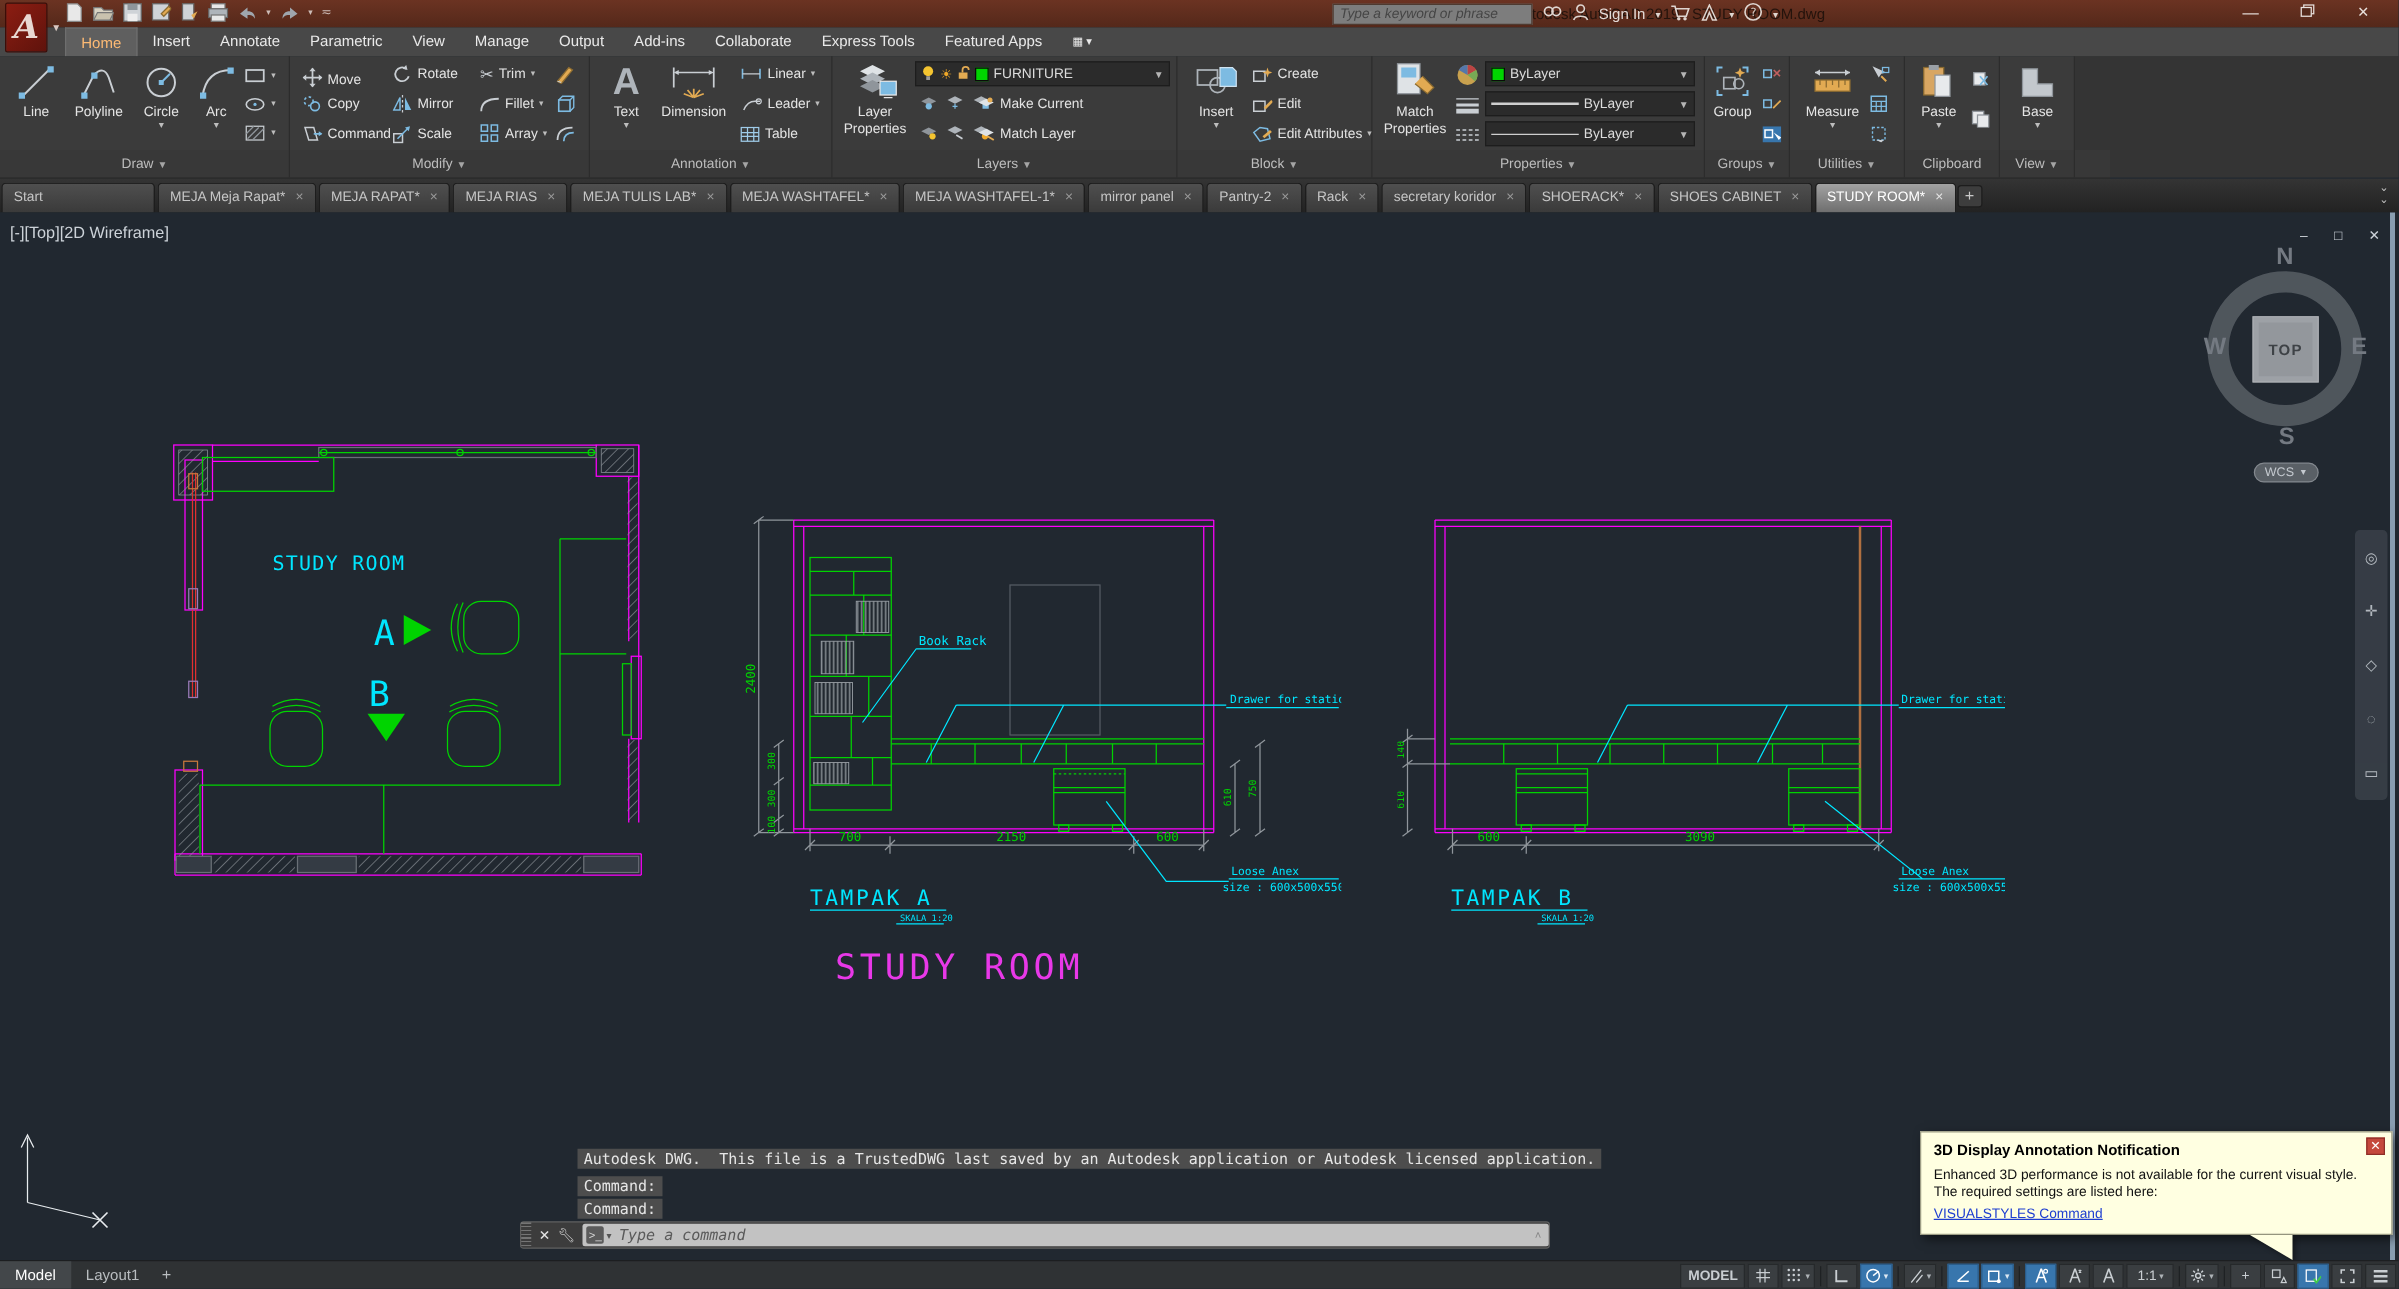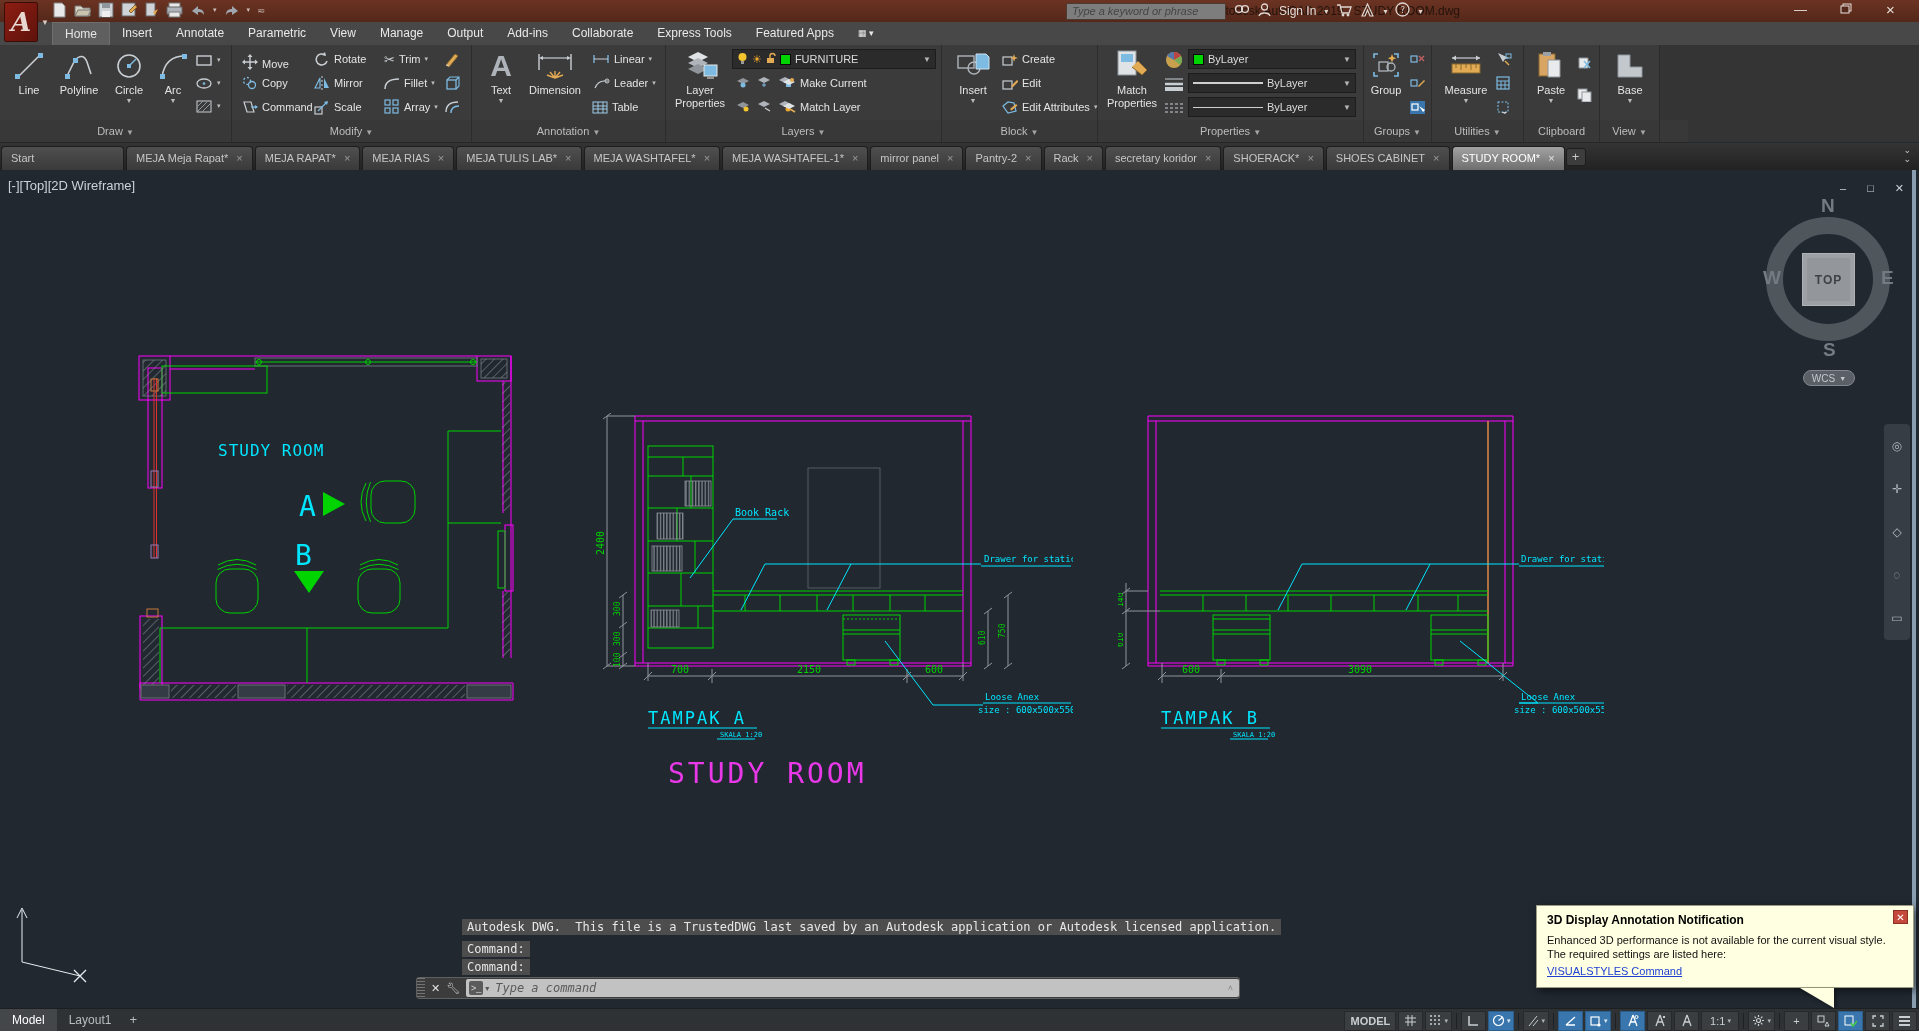--- a/index.html
+++ b/index.html
@@ -25,21 +25,21 @@
     font:italic 11px "Liberation Sans",sans-serif; color:#3e3e3e; padding:0 5px; }
   .searchbox::placeholder { color:#454545; font-style:italic; }
   .signin { color:#e3dad6; font-size:12px; }
   .tbicon { color:#ded5d0; font-size:12px; }
   .winbtns { position:absolute; top:0; left:1778px; display:flex; }
   .winbtn { width:45px; height:21px; color:#e8e0dc; text-align:center; line-height:20px; font-size:13px; }
 
   
   .tabrow { position:absolute; top:22px; left:0; width:1919px; height:23px; background:#484848; }
   .rtab { float:left; height:23px; padding:0 12px; line-height:23px; color:#e9e9e9; font-size:12px; }
-  .rtab.active { background:#5f5f5f; color:#e5e5e5; border:1px solid #6e6e6e; border-bottom:none; }
+  .rtab.active { background:#5f5f5f; color:#fdba74; border:1px solid #6e6e6e; border-bottom:none; }
   .tabrow .spacer { float:left; width:52px; height:1px; }
 
   
   .ribbon { position:absolute; top:45px; left:0; width:1919px; height:75px; background:#3b3b3b; }
   .ribbon-right { position:absolute; top:0; left:1660px; width:259px; height:97px; background:#343434; }
   .panel { position:absolute; top:0; height:75px; border-right:1px solid #2c2c2c; }
   .ptitles { position:absolute; top:120px; left:0; width:1688px; height:23px; background:#383838;
     border-bottom:1px solid #262626; }
   .ptitle { position:absolute; top:0; height:22px; line-height:22px; text-align:center;
     color:#bdbdbd; font-size:11px; border-right:1px solid #2c2c2c; }

